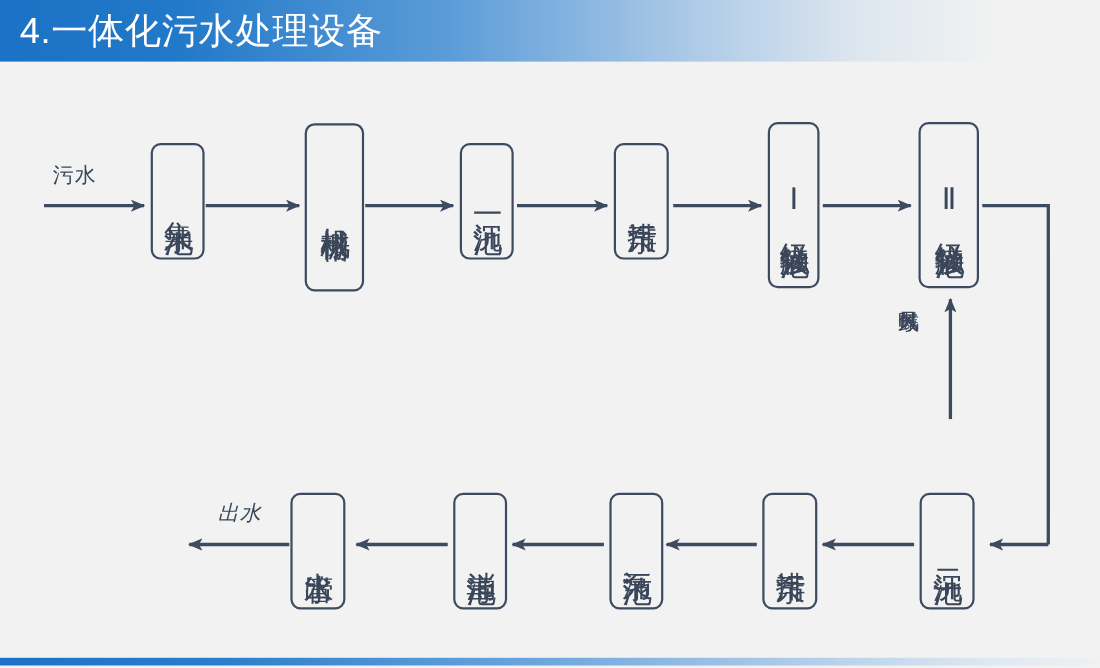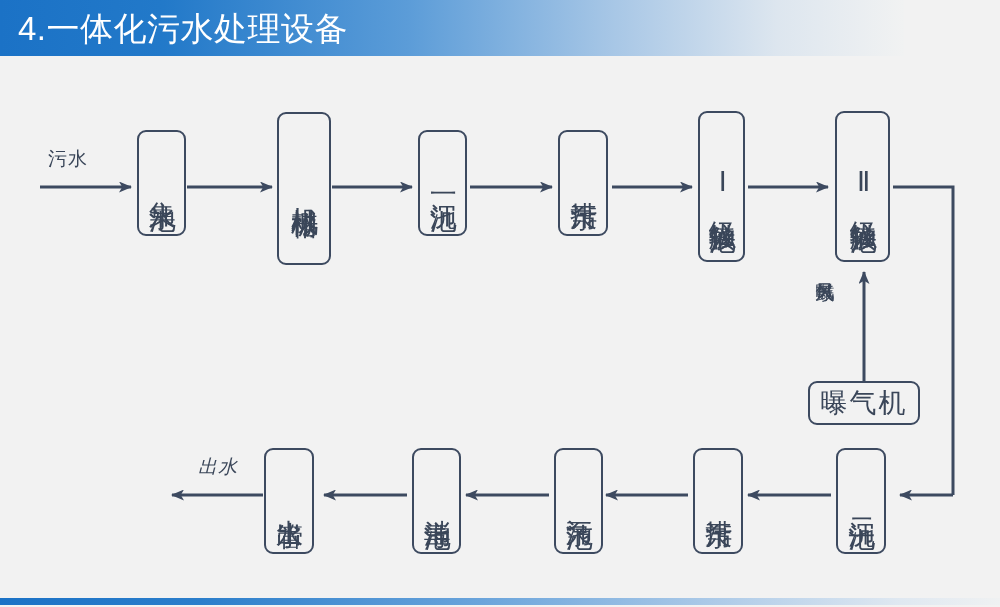--- a/index.html
+++ b/index.html
@@ -171,23 +171,20 @@
   </div>
 
   <div class="node vertical" style="left:698px; top:55px; width:47px; height:151px;">
     <span class="node-label">Ⅰ级接触池</span>
   </div>
 
   <div class="node vertical" style="left:835px; top:55px; width:55px; height:151px;">
     <span class="node-label">Ⅱ级接触池</span>
   </div>
 
-  <div class="node horizontal" style="left:808px; top:325px; width:112px; height:44px;">
-    <span class="node-label">曝气机</span>
-  </div>
 
   <div class="node vertical" style="left:264px; top:392px; width:50px; height:106px;">
     <span class="node-label">出水管</span>
   </div>
 
   <div class="node vertical" style="left:412px; top:392px; width:49px; height:106px;">
     <span class="node-label">消毒池</span>
   </div>
 
   <div class="node vertical" style="left:554px; top:392px; width:49px; height:106px;">

